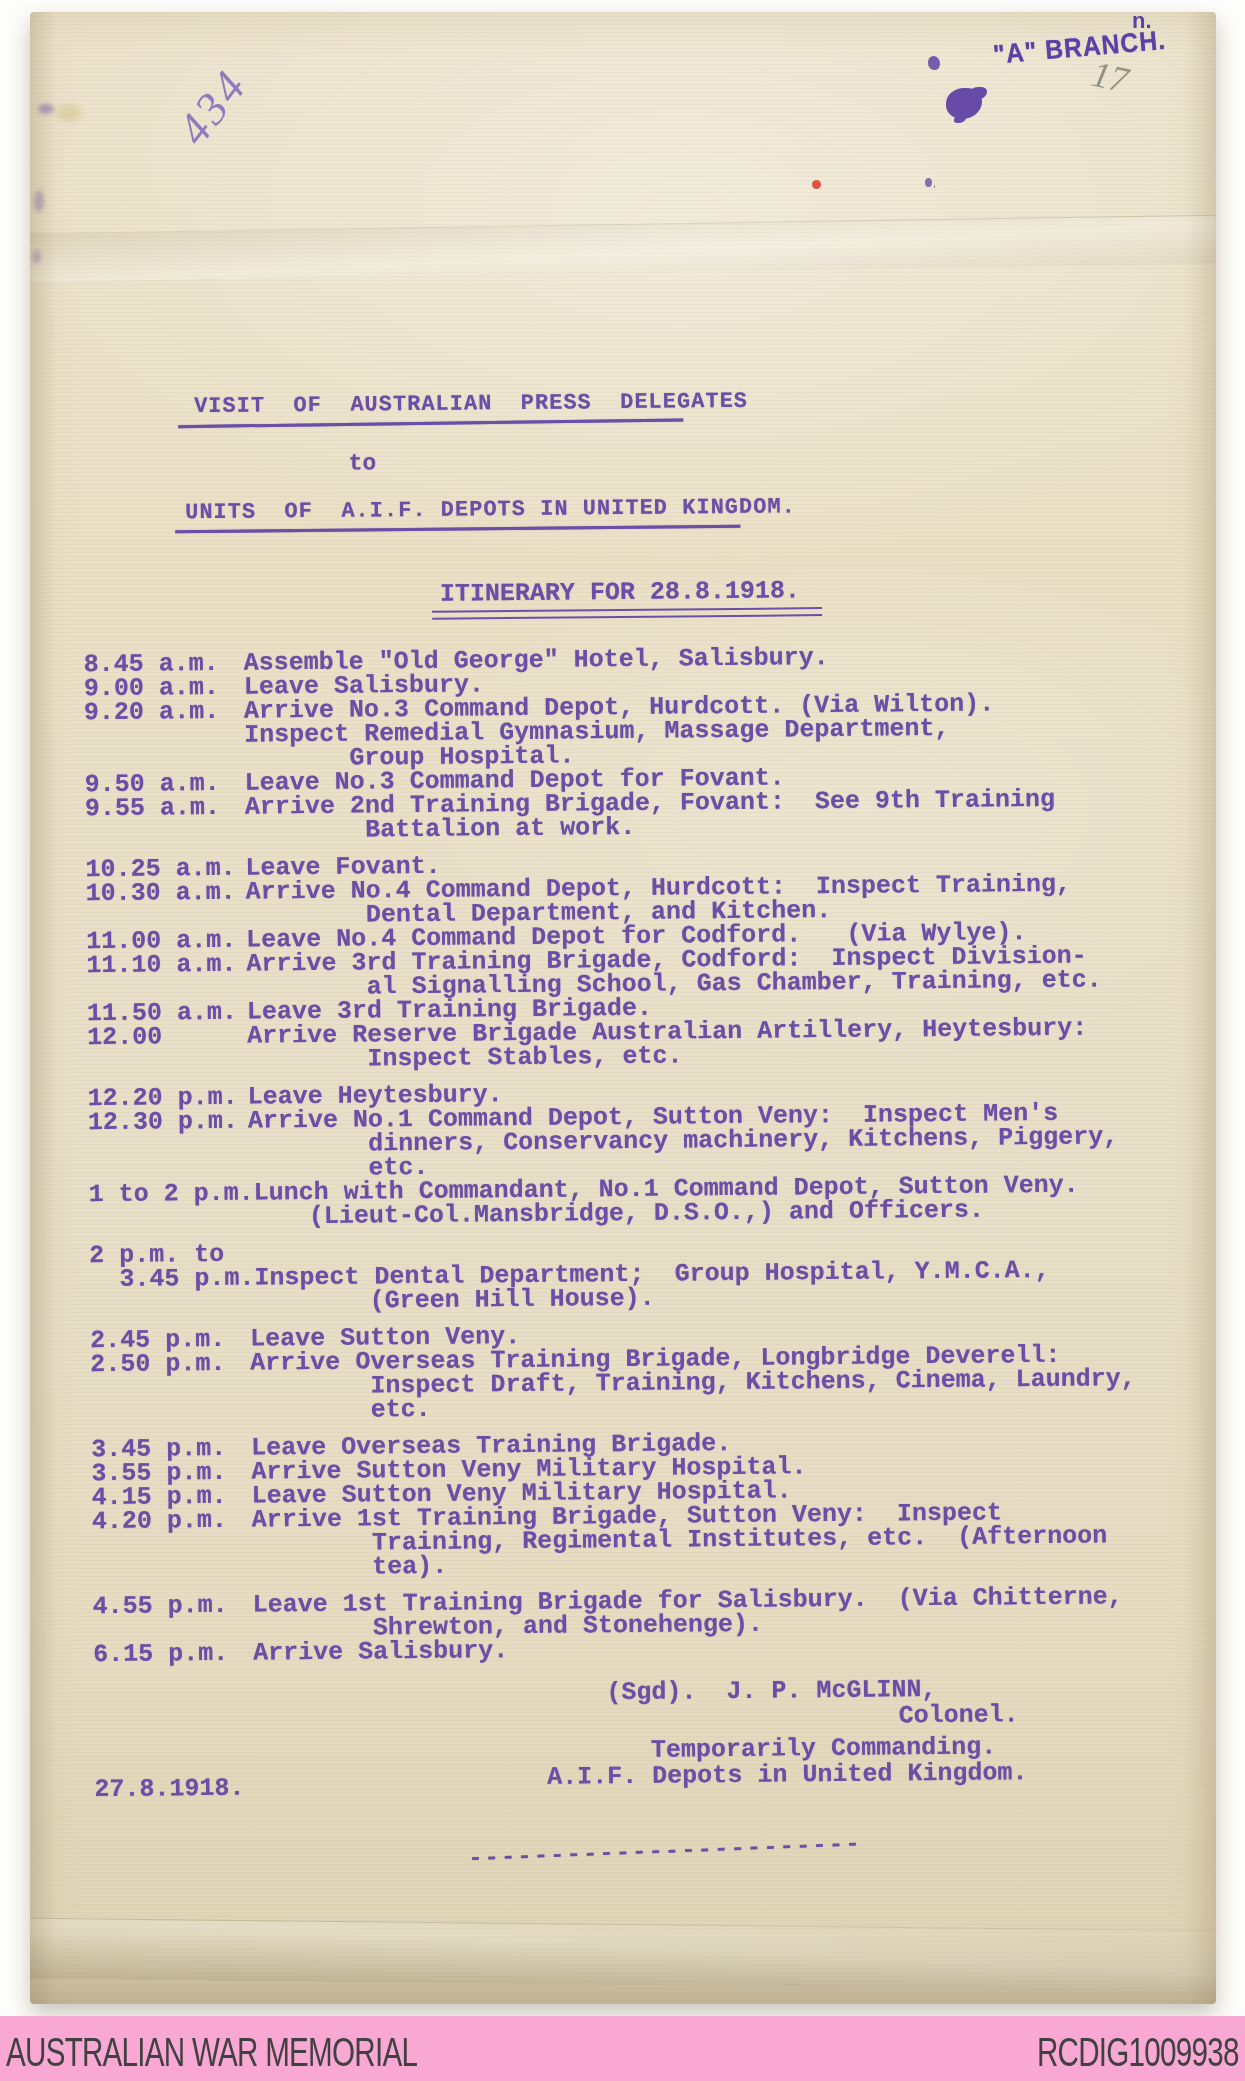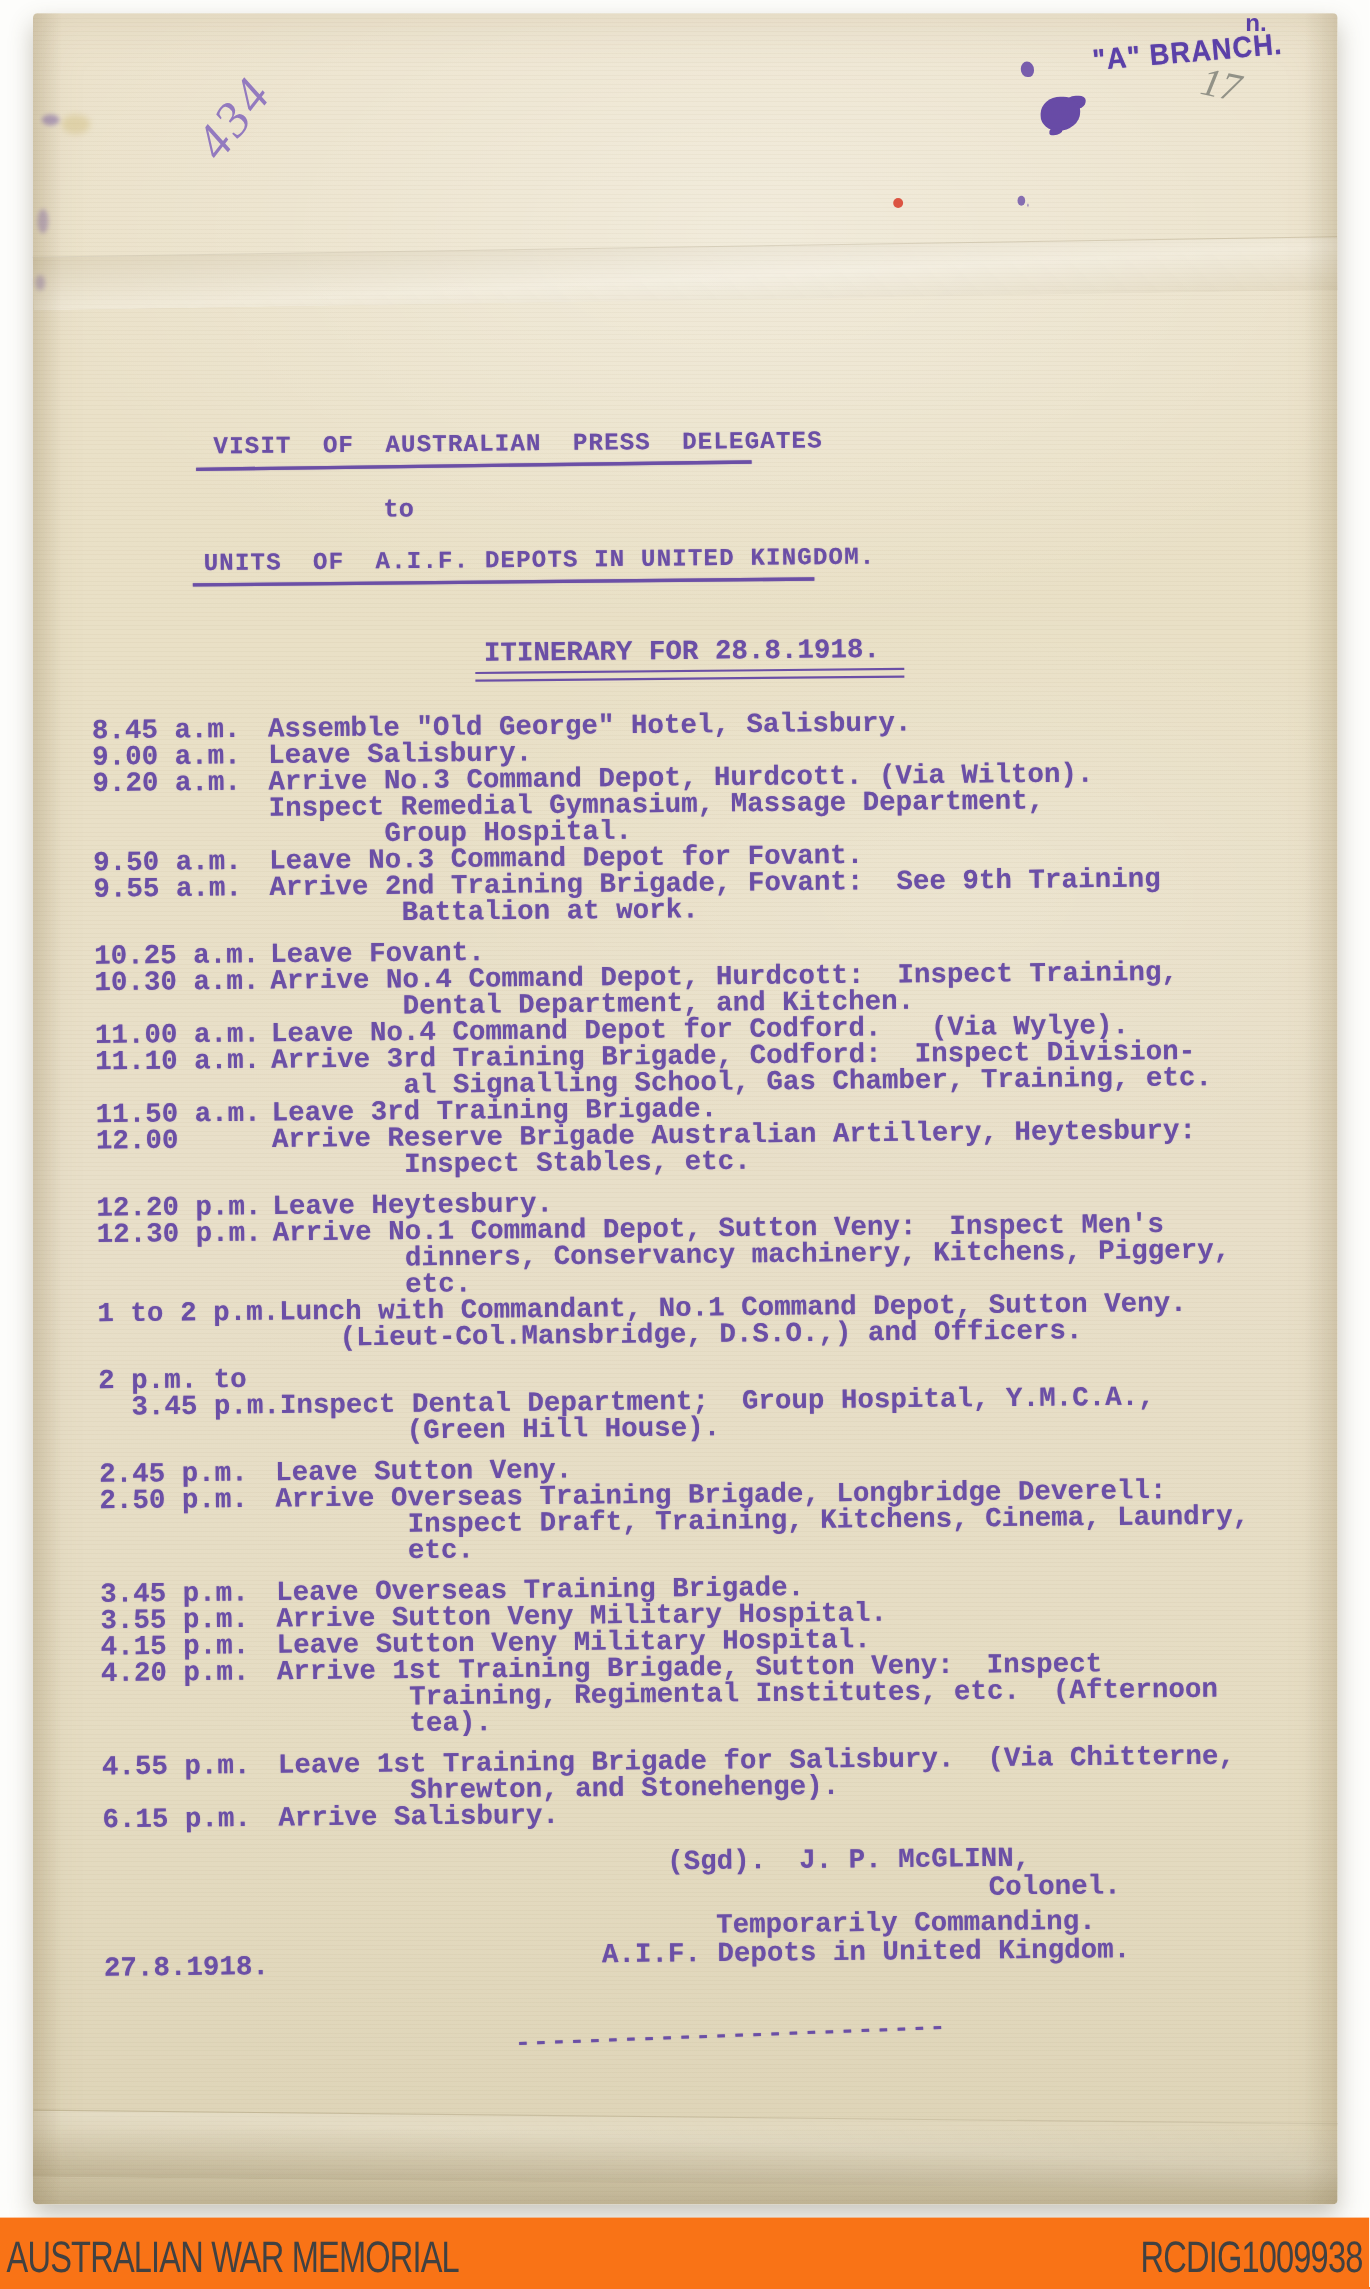--- a/index.html
+++ b/index.html
@@ -63,21 +63,21 @@
   .row .t{flex:0 0 160px;white-space:pre;}
   .row .d{white-space:pre;}
   .sig{font-size:25px;}
   .sig-sgd{left:568px;top:1666px;}
   .sig-rank{left:860px;top:1692px;}
   .sig-cmd{left:612px;top:1724px;}
   .sig-unit{left:508px;top:1750px;}
   .doc-date{left:55px;top:1758px;font-size:25px;}
   .separator{left:428px;top:1826px;font-size:24px;letter-spacing:2px;transform:rotate(-1.6deg);}
   
-  .footer{position:absolute;left:0;top:2016px;width:1245px;height:65px;background:#f97316;}
+  .footer{position:absolute;left:0;top:2016px;width:1245px;height:65px;background:#f9a8d4;}
   .f-left,.f-right{position:absolute;top:14px;font-family:"Liberation Sans",sans-serif;
     font-size:40px;color:#414141;letter-spacing:-1px;}
   .f-left{left:6px;transform:scaleX(0.74);transform-origin:0 50%;}
   .f-right{right:6px;transform:scaleX(0.74);transform-origin:100% 50%;}
 </style>
 </head>
 <body>
 
 <div class="page">
   <div class="paper">

